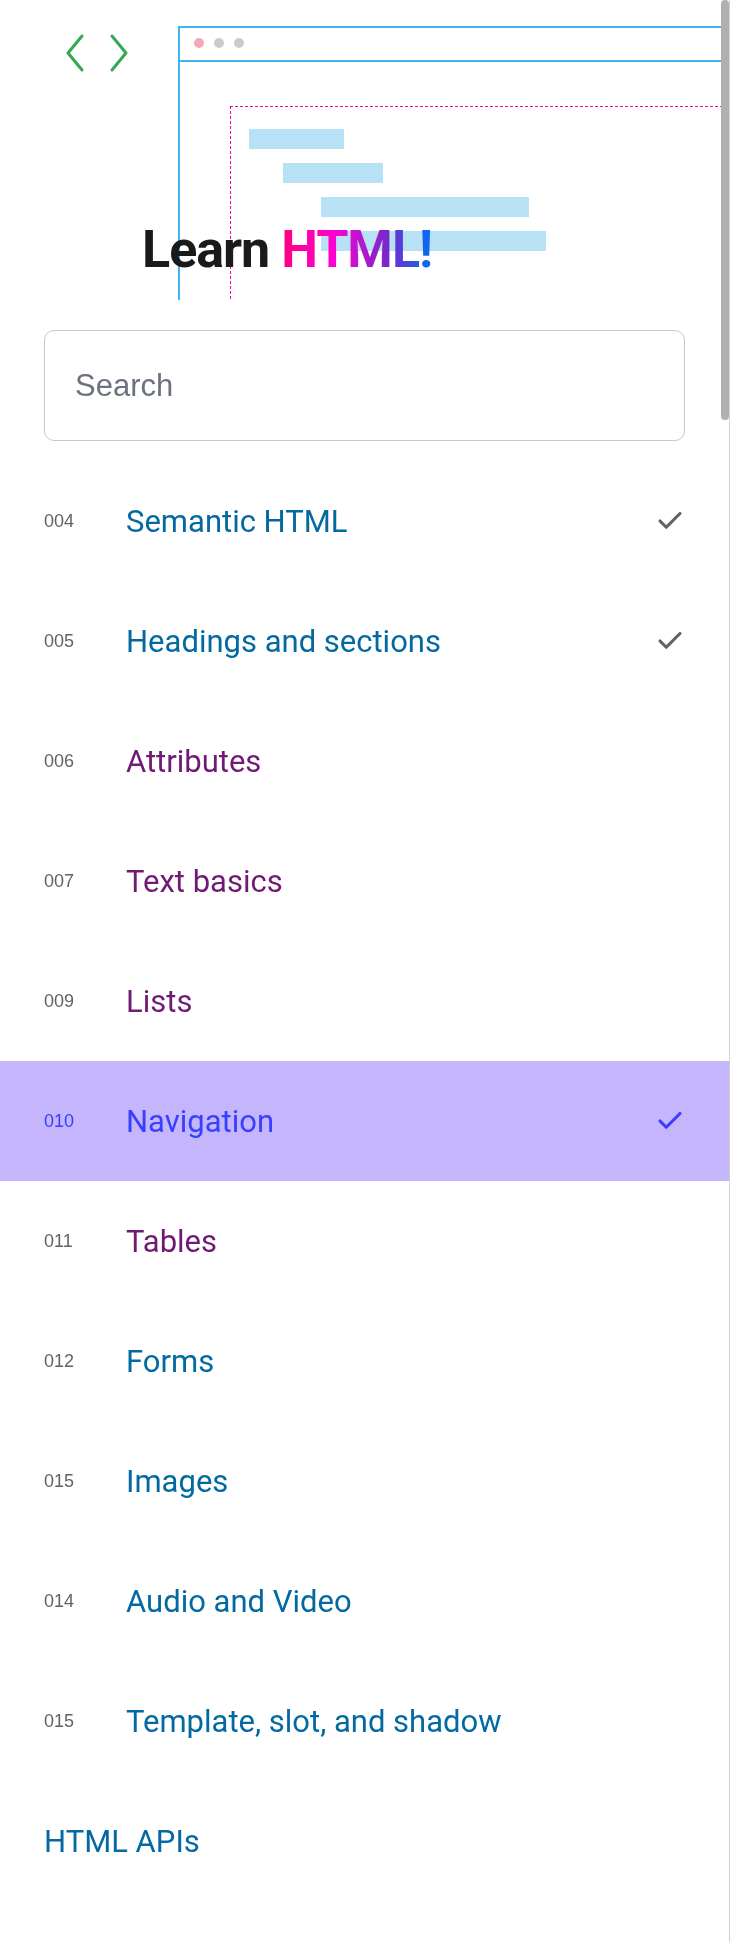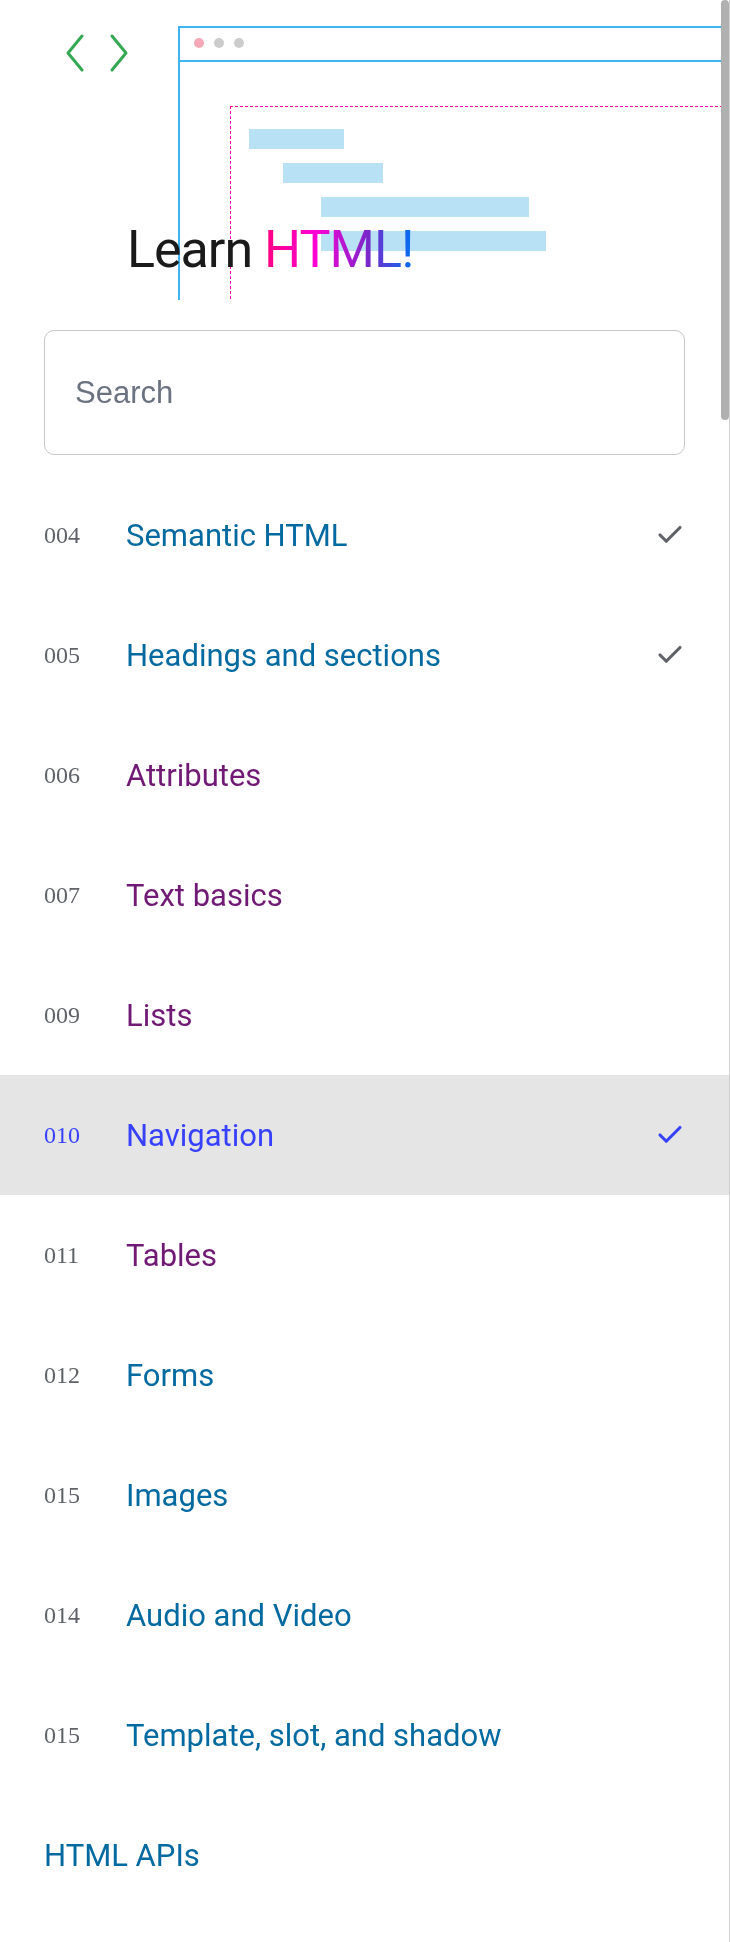--- a/index.html
+++ b/index.html
@@ -81,65 +81,65 @@
       height: 20px;
       margin-bottom: 14px;
     }
     .l1 { width: 95px; margin-left: 18px; margin-top: 22px; }
     .l2 { width: 100px; margin-left: 52px; }
     .l3 { width: 208px; margin-left: 90px; }
     .l4 { width: 225px; margin-left: 90px; }
     .hero-title {
       position: absolute;
       bottom: 20px;
-      left: 127px;
+      left: 142px;
       font-size: 52px;
-      font-weight: 400;
+      font-weight: 700;
       letter-spacing: -1px;
       z-index: 20;
     }
     .hero-title .gradient {
       background: linear-gradient(90deg, #ff0080 0%, #ff00d4 35%, #7928ca 70%, #0070f3 100%);
       -webkit-background-clip: text;
       background-clip: text;
       -webkit-text-fill-color: transparent;
       color: transparent;
     }
     .hero-title .plain { color: #1a1a1a; }
     .search-wrap {
       padding: 30px 44px 20px 44px;
     }
     .search-input {
       width: 100%;
-      height: 125px;
+      height: 111px;
       border: 1px solid #c8c8c8;
       border-radius: 10px;
       font-size: 31px;
       padding: 16px 30px;
       color: #333;
       background: #fff;
     }
     .search-input::placeholder { color: #6b7280; }
     .toc-list {
       list-style: none;
     }
     .toc-item {
       display: flex;
       align-items: center;
       padding: 0 44px;
       height: 120px;
       cursor: pointer;
       position: relative;
     }
     .toc-item.active {
-      background: #e5e5e5;
+      background: #c4b5fd;
     }
     .toc-num {
-      font-family: Liberation Serif, serif;
-      font-size: 24px;
+      font-family: Liberation Sans, sans-serif;
+      font-size: 18px;
       color: #5f6368;
       width: 82px;
       flex-shrink: 0;
     }
     .toc-item.active .toc-num { color: #3740ff; }
     .toc-label {
       font-size: 31px;
       color: #701a75;
       flex: 1;
     }

